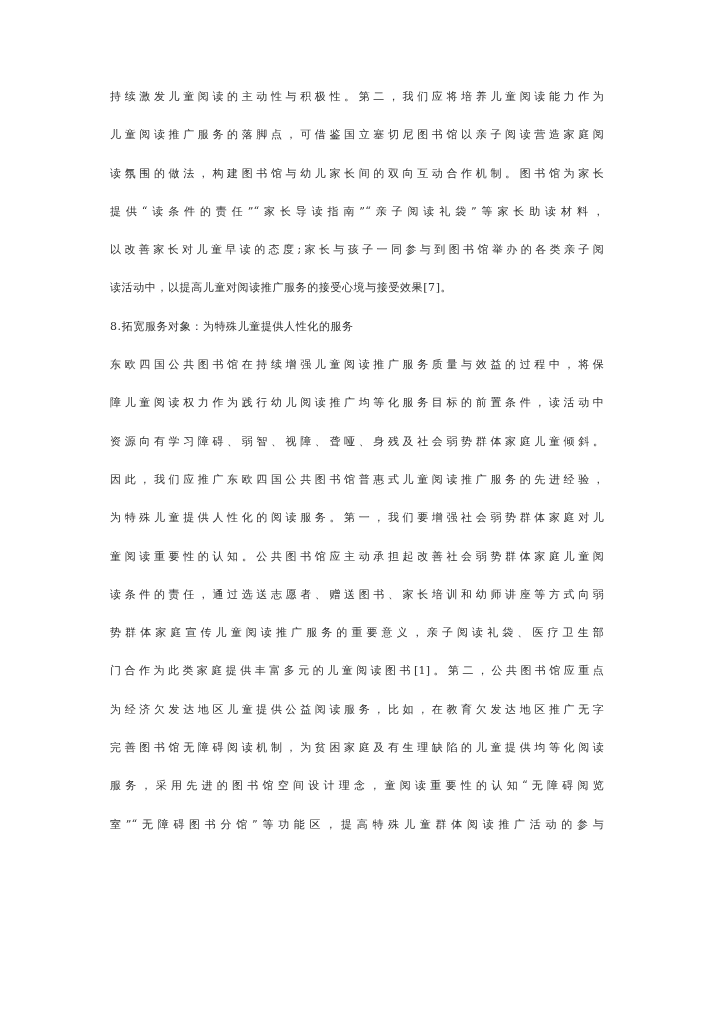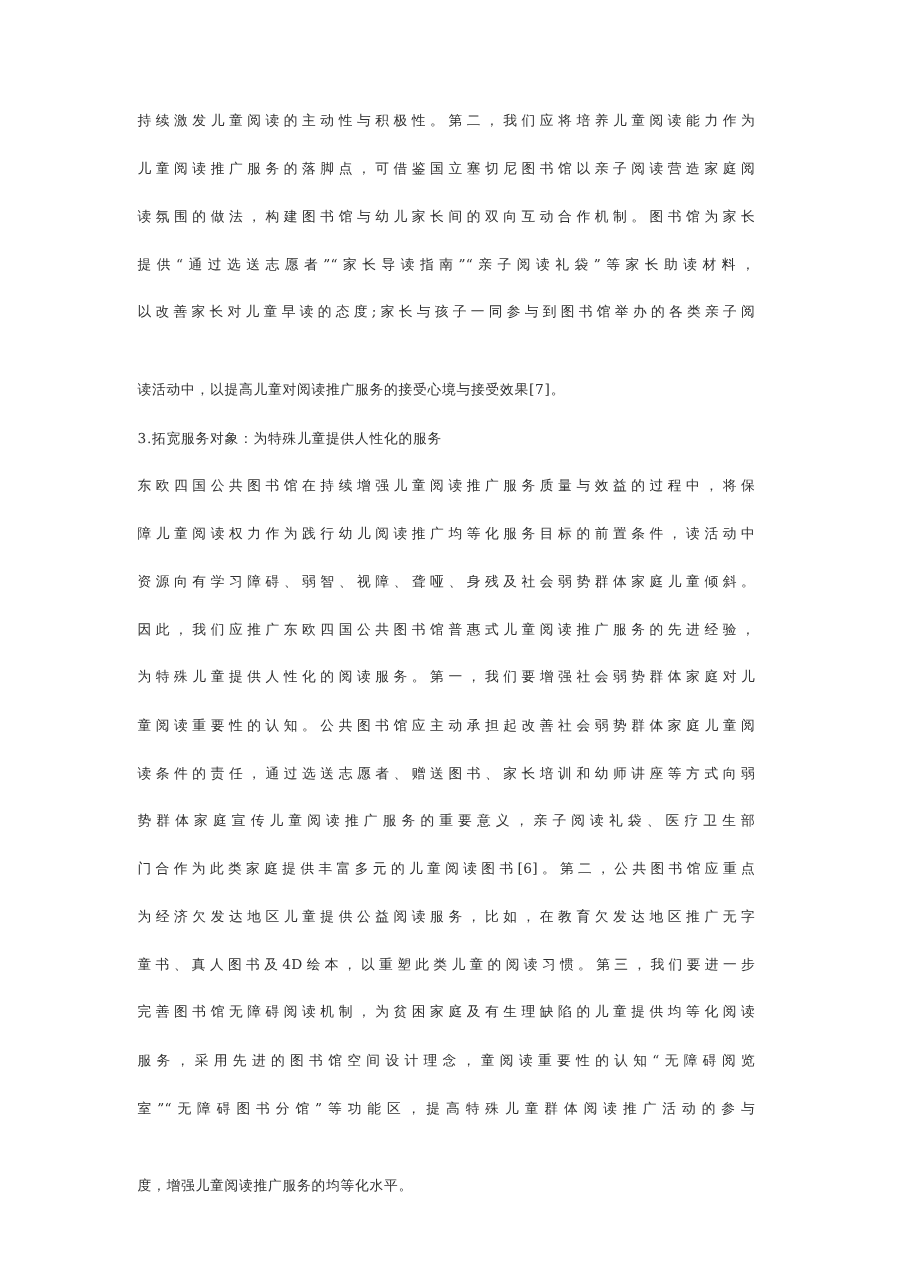--- a/index.html
+++ b/index.html
@@ -35,58 +35,55 @@
       line-height: 27px;
       font-size: 11px;
       white-space: nowrap;
       text-align: justify;
       text-align-last: justify;
       letter-spacing: 0.2px;
     }
     .line.last {
       text-align-last: left;
       letter-spacing: 0.6px;
-      margin-top: 24px;
     }
     .line.heading {
       text-align-last: left;
       letter-spacing: 0.6px;
     }
   </style>
 </head>
 <body>
 
 <div class="page">
   <div class="text-block">
 
     <div>
       <span class="line">持续激发儿童阅读的主动性与积极性。第二，我们应将培养儿童阅读能力作为</span>
       <span class="line">儿童阅读推广服务的落脚点，可借鉴国立塞切尼图书馆以亲子阅读营造家庭阅</span>
       <span class="line">读氛围的做法，构建图书馆与幼儿家长间的双向互动合作机制。图书馆为家长</span>
-      <span class="line">提供“通过选送志愿者”“家长导读指南”“亲子阅读礼袋”等家长助读材料，</span>
+      <span class="line">提供“读条件的责任”“家长导读指南”“亲子阅读礼袋”等家长助读材料，</span>
       <span class="line">以改善家长对儿童早读的态度;家长与孩子一同参与到图书馆举办的各类亲子阅</span>
       <span class="line last">读活动中，以提高儿童对阅读推广服务的接受心境与接受效果[7]。</span>
     </div>
 
     <div>
-      <span class="line heading">3.拓宽服务对象：为特殊儿童提供人性化的服务</span>
+      <span class="line heading">8.拓宽服务对象：为特殊儿童提供人性化的服务</span>
     </div>
 
     <div>
       <span class="line">东欧四国公共图书馆在持续增强儿童阅读推广服务质量与效益的过程中，将保</span>
       <span class="line">障儿童阅读权力作为践行幼儿阅读推广均等化服务目标的前置条件，读活动中</span>
       <span class="line">资源向有学习障碍、弱智、视障、聋哑、身残及社会弱势群体家庭儿童倾斜。</span>
       <span class="line">因此，我们应推广东欧四国公共图书馆普惠式儿童阅读推广服务的先进经验，</span>
       <span class="line">为特殊儿童提供人性化的阅读服务。第一，我们要增强社会弱势群体家庭对儿</span>
       <span class="line">童阅读重要性的认知。公共图书馆应主动承担起改善社会弱势群体家庭儿童阅</span>
       <span class="line">读条件的责任，通过选送志愿者、赠送图书、家长培训和幼师讲座等方式向弱</span>
       <span class="line">势群体家庭宣传儿童阅读推广服务的重要意义，亲子阅读礼袋、医疗卫生部</span>
-      <span class="line">门合作为此类家庭提供丰富多元的儿童阅读图书[6]。第二，公共图书馆应重点</span>
+      <span class="line">门合作为此类家庭提供丰富多元的儿童阅读图书[1]。第二，公共图书馆应重点</span>
       <span class="line">为经济欠发达地区儿童提供公益阅读服务，比如，在教育欠发达地区推广无字</span>
-      <span class="line">童书、真人图书及4D绘本，以重塑此类儿童的阅读习惯。第三，我们要进一步</span>
       <span class="line">完善图书馆无障碍阅读机制，为贫困家庭及有生理缺陷的儿童提供均等化阅读</span>
       <span class="line">服务，采用先进的图书馆空间设计理念，童阅读重要性的认知“无障碍阅览</span>
       <span class="line">室”“无障碍图书分馆”等功能区，提高特殊儿童群体阅读推广活动的参与</span>
-      <span class="line last">度，增强儿童阅读推广服务的均等化水平。</span>
     </div>
 
   </div>
 </div>
 
 </body></html>

